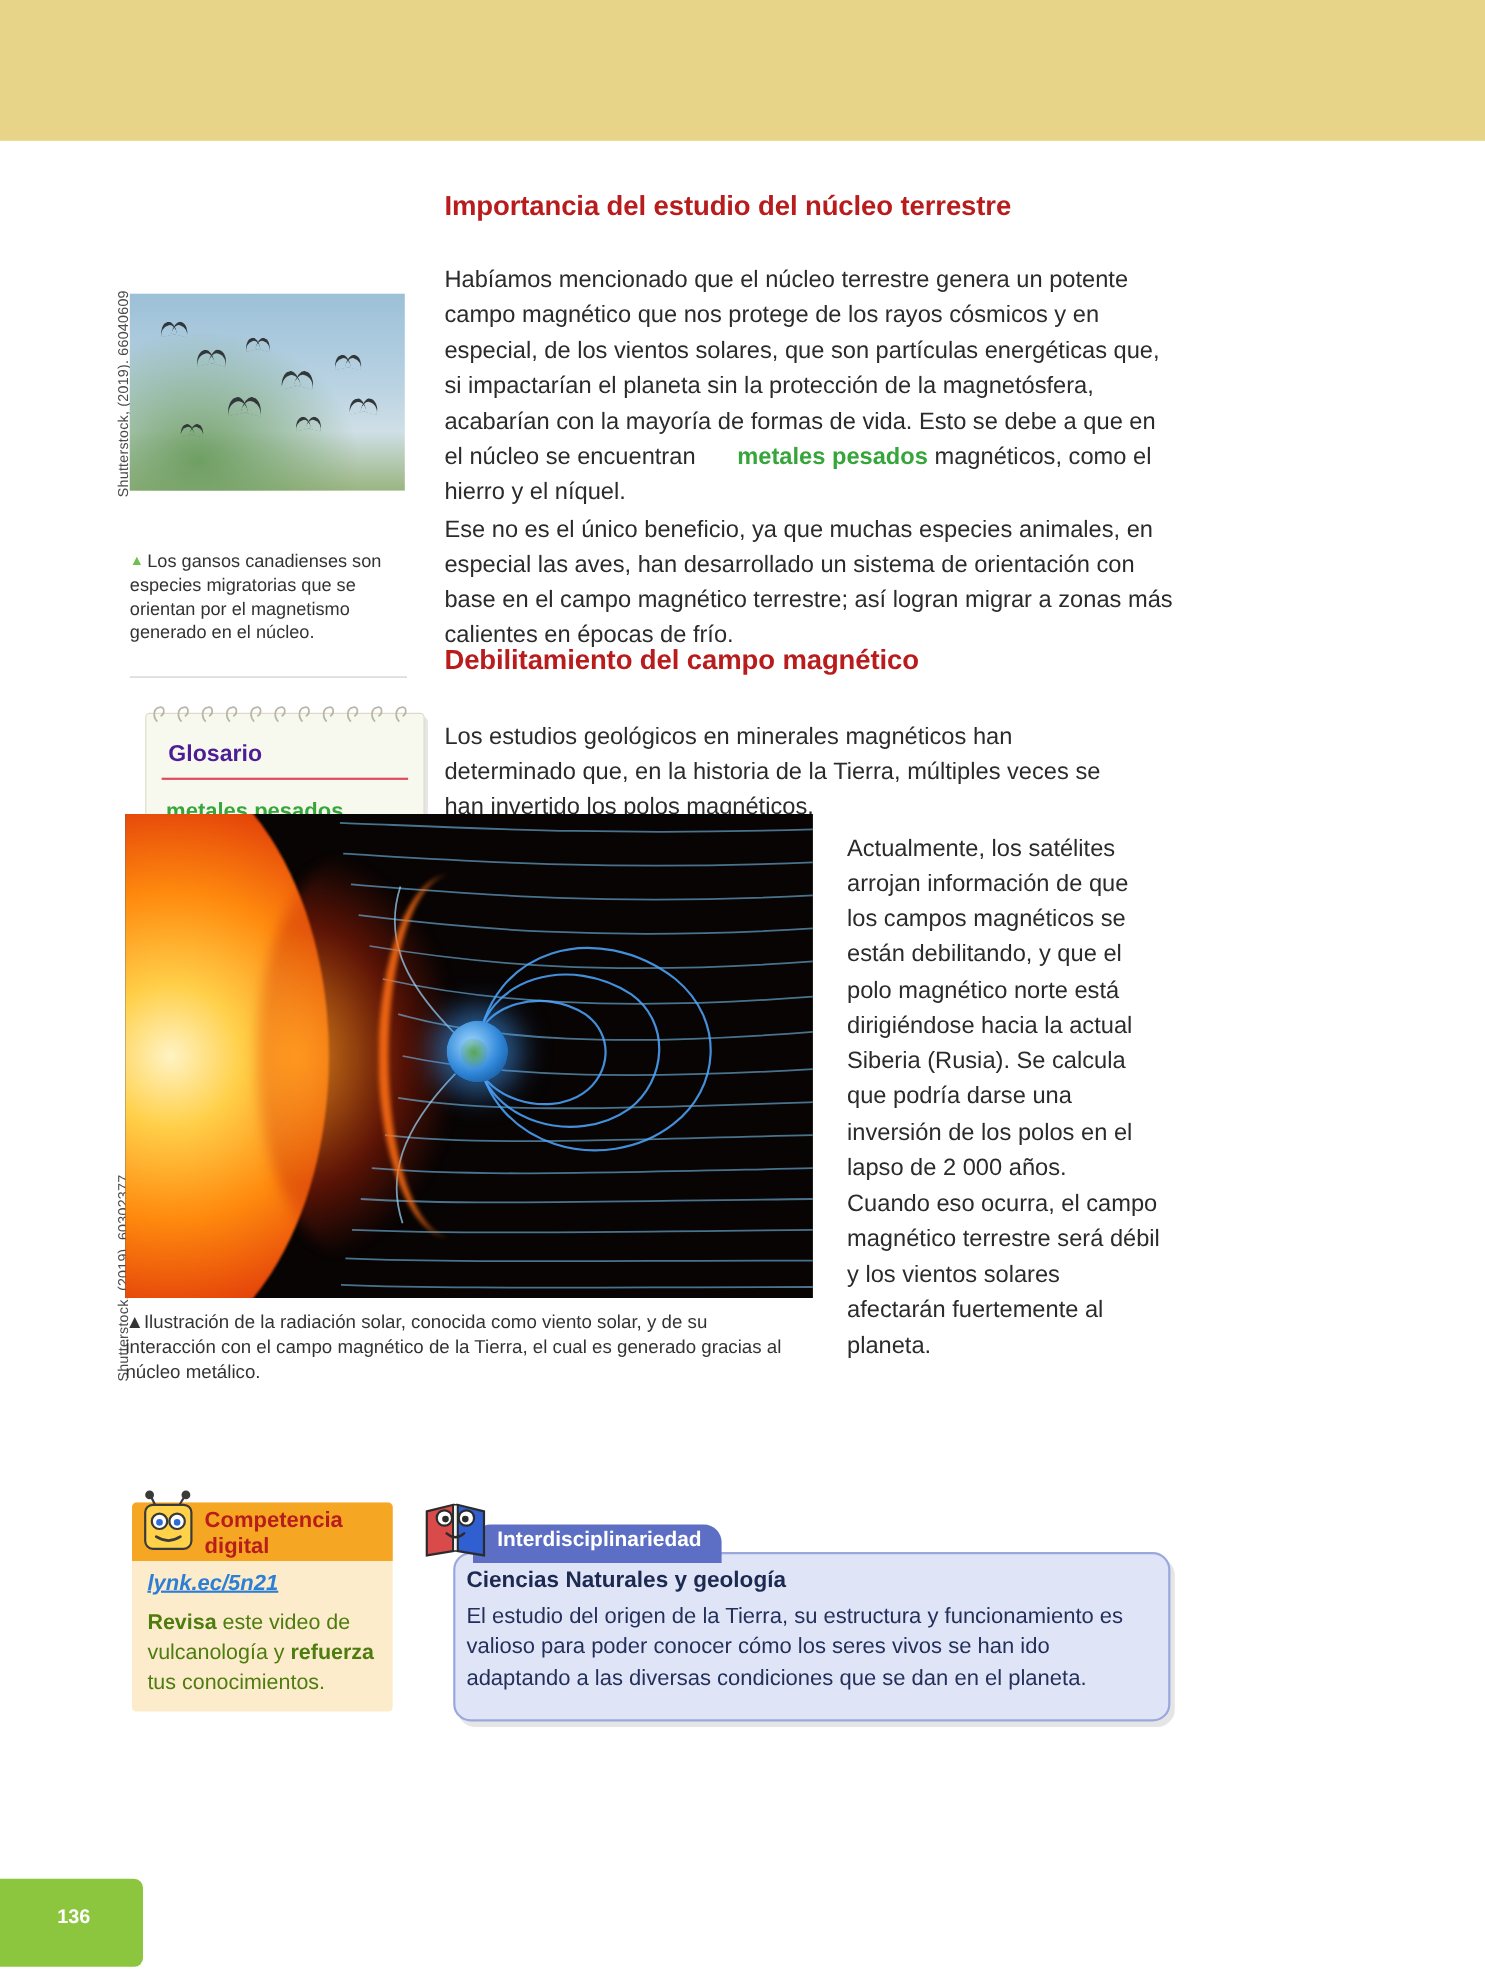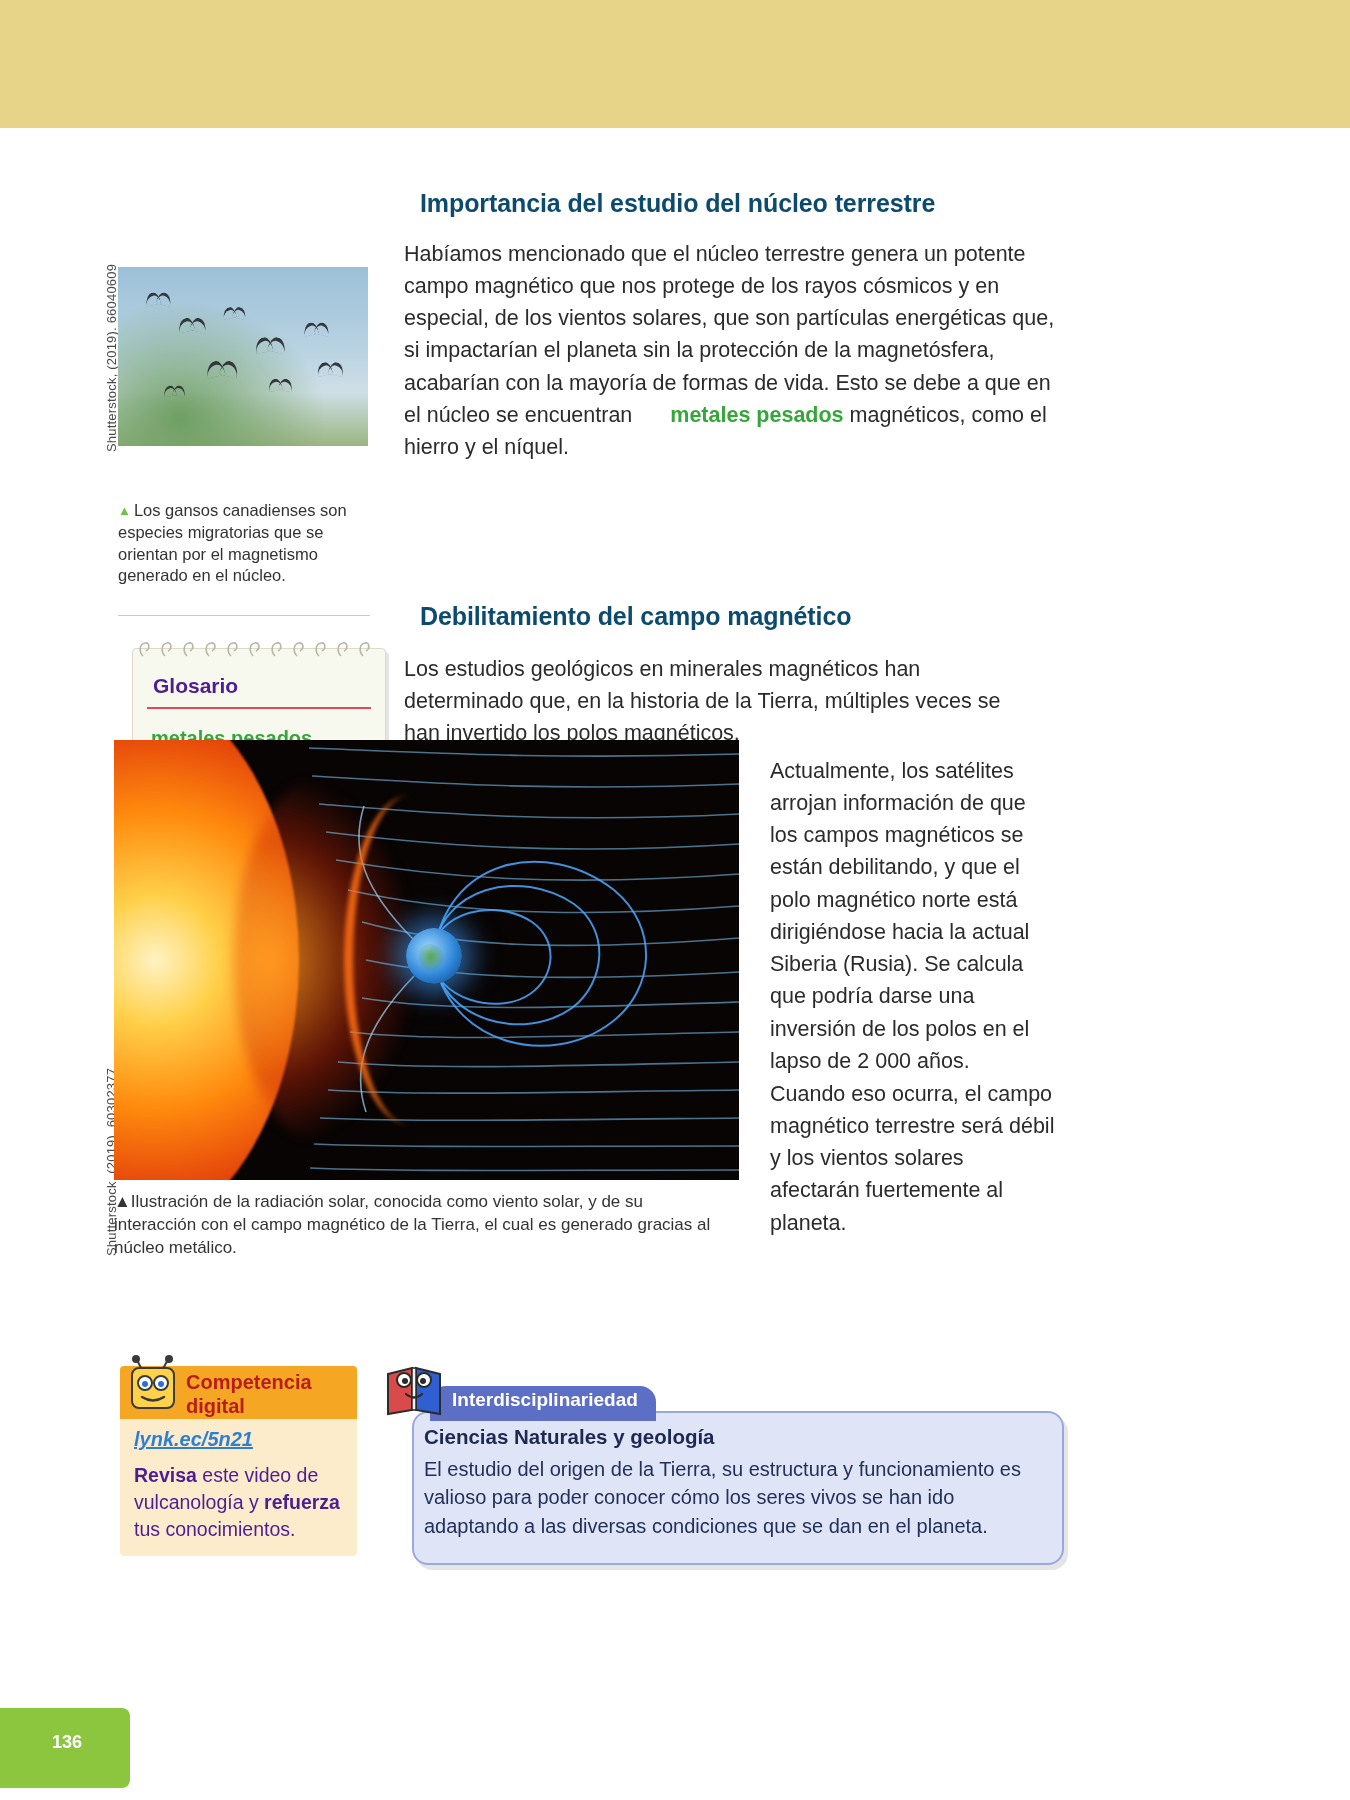--- a/index.html
+++ b/index.html
@@ -142,22 +142,22 @@
     font-size: 20px;
     color: #333;
     line-height: 1.42;
   }
 
   
   h2.section {
     position: absolute;
     font-size: 25px;
     font-weight: bold;
-    color: #0c4a6e;
-    margin: 16px;
+    color: #b91c1c;
+    margin: 0;
     letter-spacing: -.1px;
   }
   .body-p {
     position: absolute;
     font-size: 21.5px;
     line-height: 1.5;
     color: #2b2b2b;
   }
   .hl-green { color: #36a63a; font-weight: bold; margin-left: 32px; }
 
@@ -272,21 +272,21 @@
     font-style: italic;
     font-weight: bold;
     color: #2d7fd6;
   }
   .comp-text {
     position: absolute;
     left: 14px; top: 96px;
     width: 215px;
     font-size: 19.5px;
     line-height: 1.38;
-    color: #4c1d95;
+    color: #4d7c0f;
   }
   .comp-text b { font-weight: bold; }
 
   
   .inter {
     position: absolute;
     left: 412px; top: 1283px;
     width: 648px; height: 150px;
     background: #dfe4f7;
     border: 2px solid #9aa8de;
@@ -389,20 +389,21 @@
     <div class="glosario-term">metales pesados.</div>
     <div class="glosario-def">Elementos químicos con densidad elevada, es decir, que mucha masa se encuentra concentrada en un volumen reducido.</div>
   </div>
 
   <h2 class="section" id="h-importancia">Importancia del estudio del núcleo terrestre</h2>
 
   <p class="body-p" id="p1">
     <span>Habíamos mencionado que el núcleo terrestre genera un potente campo magnético que nos protege de los rayos cósmicos y en especial, de los vientos solares, que son partículas energéticas que, si impactarían el planeta sin la protección de la magnetósfera, acabarían con la mayoría de formas de vida. Esto se debe a que en el núcleo se encuentran </span><span class="hl-green">metales pesados</span><span> magnéticos, como el hierro y el níquel.</span>
   </p>
 
+  <p class="body-p" id="p2">Ese no es el único beneficio, ya que muchas especies animales, en especial las aves, han desarrollado un sistema de orientación con base en el campo magnético terrestre; así logran migrar a zonas más calientes en épocas de frío.</p>
 
   <h2 class="section" id="h-debilitamiento">Debilitamiento del campo magnético</h2>
 
   <p class="body-p" id="p3">Los estudios geológicos en minerales magnéticos han determinado que, en la historia de la Tierra, múltiples veces se han invertido los polos magnéticos.</p>
 
   <p class="body-p" id="p4">Actualmente, los satélites arrojan información de que los campos magnéticos se están debilitando, y que el polo magnético norte está dirigiéndose hacia la actual Siberia (Rusia). Se calcula que podría darse una inversión de los polos en el lapso de 2 000 años.</p>
 
   <p class="body-p" id="p5">Cuando eso ocurra, el campo magnético terrestre será débil y los vientos solares afectarán fuertemente al planeta.</p>
 
   <div class="solar">

